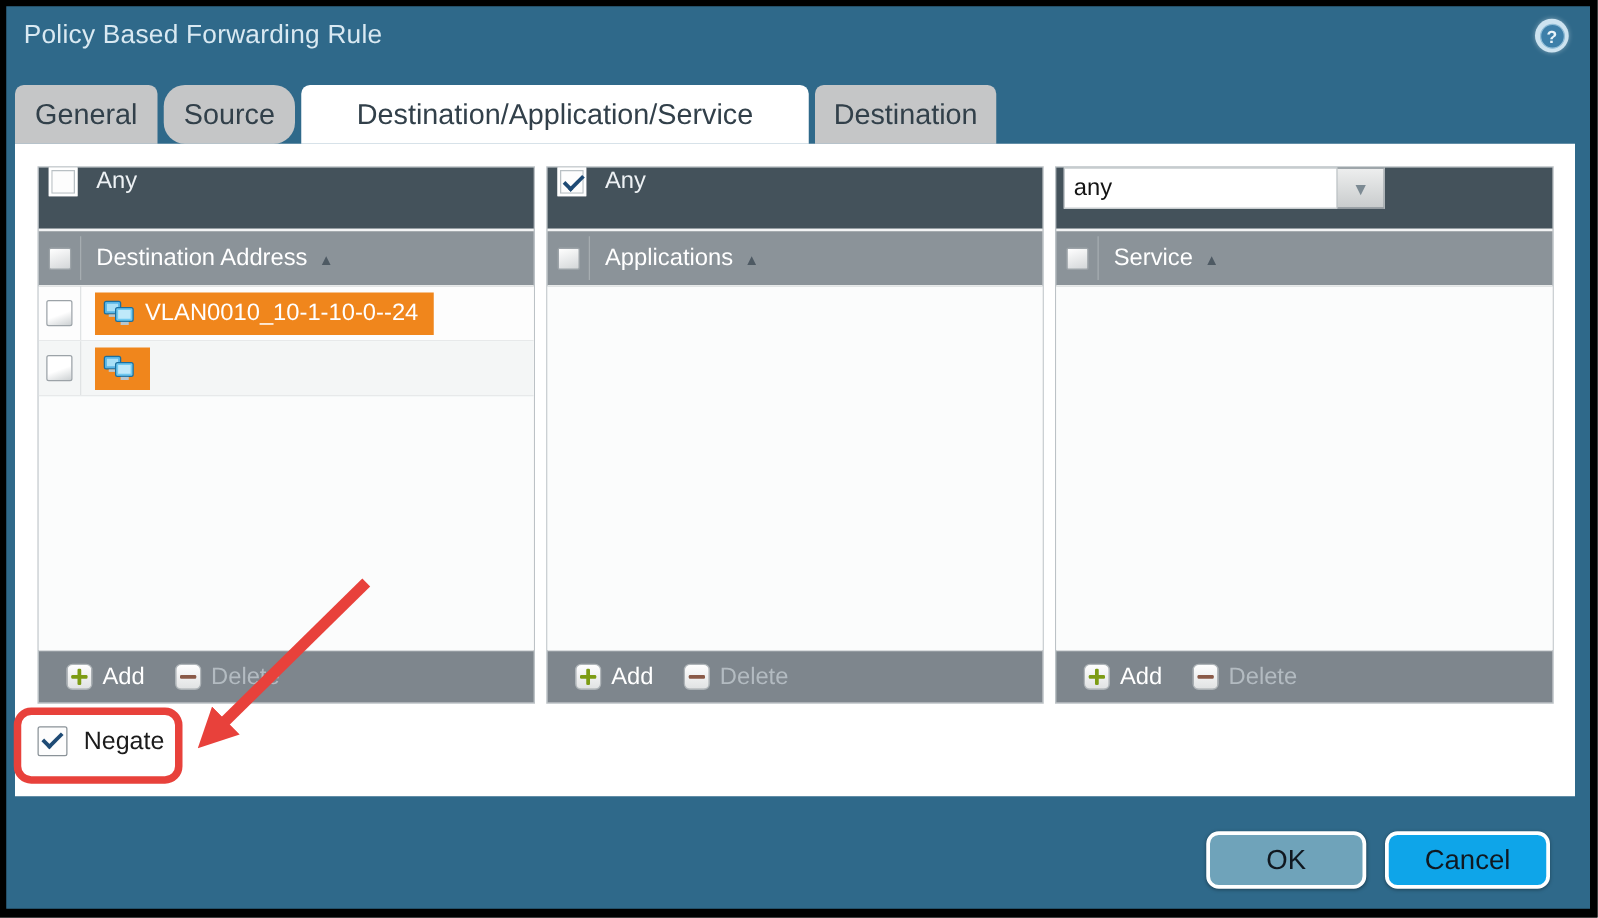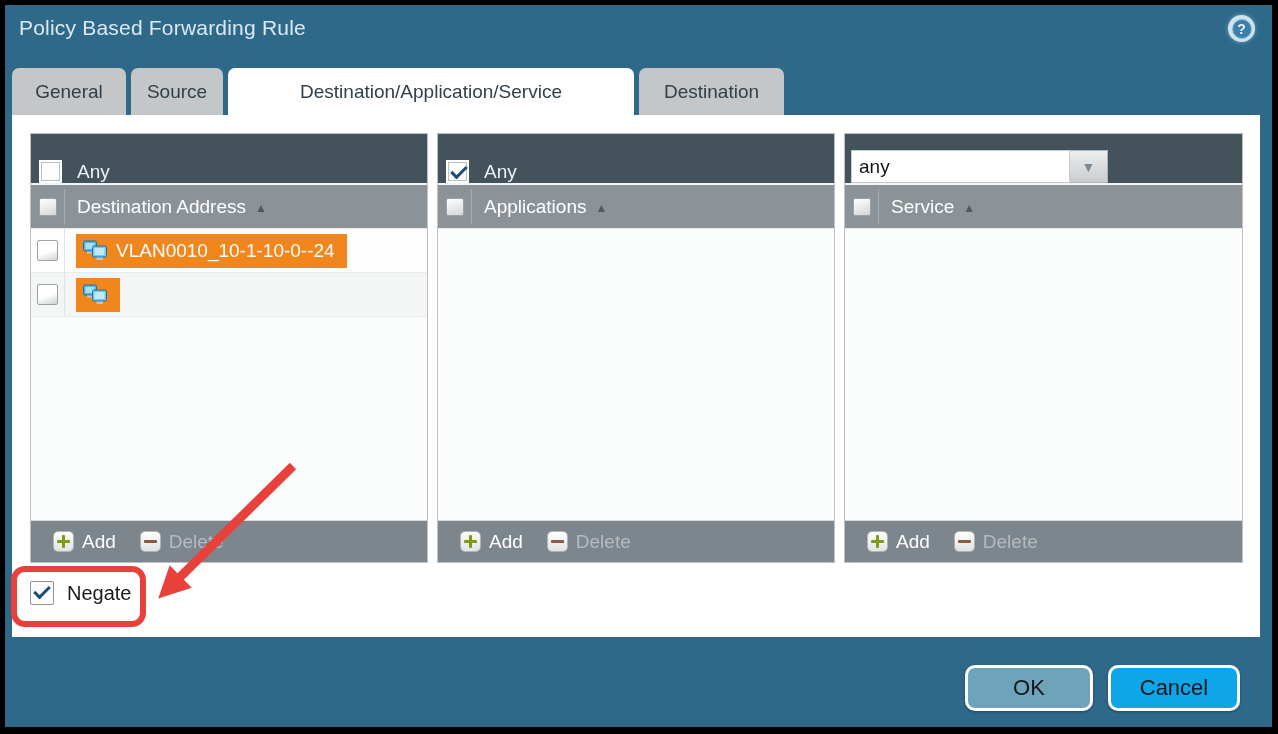--- a/index.html
+++ b/index.html
@@ -12,33 +12,33 @@
   .help { position:absolute; left:1223px; top:10px; width:27px; height:27px; border-radius:50%;
           background:#CDE3F0; display:flex; align-items:center; justify-content:center; cursor:pointer;
           box-shadow:0 0 4px rgba(255,255,255,.4); }
   .help-inner { width:20px; height:20px; border-radius:50%; background:#3D7FA9; color:#EAF4FA;
           font-weight:bold; font-size:14px; display:flex; align-items:center; justify-content:center;
           border:1px solid #8FBCD6; }
 
   
   .tabs { position:absolute; left:7px; top:63px; height:47px; display:flex; gap:5px; }
   .tab { height:47px; background:#C5C6C7; border-radius:7px 7px 0 0; display:flex; align-items:center;
-         justify-content:center; font-size:19px; color:#32404A; cursor:pointer; }
-  .tab:nth-child(1){ width:114px; } .tab:nth-child(2){ width:92px; }
+         justify-content:center; font-size:23px; color:#32404A; cursor:pointer; }
+  .tab:nth-child(1){ width:114px; } .tab:nth-child(2){ width:105px;border-radius:17px; }
   .tab:nth-child(3){ width:406px; } .tab:nth-child(4){ width:145px; }
   .tab.active { background:#FFFFFF; }
 
   
   .content { position:absolute; left:7px; top:110px; width:1248px; height:522px; background:#FFFFFF; }
 
   .panel { position:absolute; top:18px; height:430px; border:1px solid #BCC2C6; background:#FBFCFC;
            display:flex; flex-direction:column; }
   .p1 { left:18px; width:398px; } .p2 { left:425px; width:398px; } .p3 { left:832px; width:399px; }
 
-  .ptop { height:49px; background:#44525B; display:flex; align-items:flex-end; padding-left:8px; flex:none; }
+  .ptop { height:49px; background:#44525B; display:flex; align-items:flex-start; padding-left:8px; flex:none; }
   .ptop-label { color:#EDF1F4; font-size:19px; margin-left:15px; }
 
   .colhead { height:46px; background:#8B9399; display:flex; align-items:center; padding-left:8px;
              flex:none; position:relative; border-top:2px solid #F2F3F4; border-bottom:1px solid #E8EAEA; }
   .colsep { position:absolute; left:33px; top:4px; bottom:4px; width:1px; background:#A6ADB1; }
   .col-label { color:#FFFFFF; font-size:19px; margin-left:20px; }
   .sort { margin-left:9px; font-size:12px; color:#4E5A63; padding-top:2px; }
 
   .plist { flex:1; background:#FBFCFC; overflow:hidden; }
   .lrow { height:44px; display:flex; align-items:center; border-bottom:1px solid #E7E9EA; background:#FDFDFD; cursor:pointer; }

